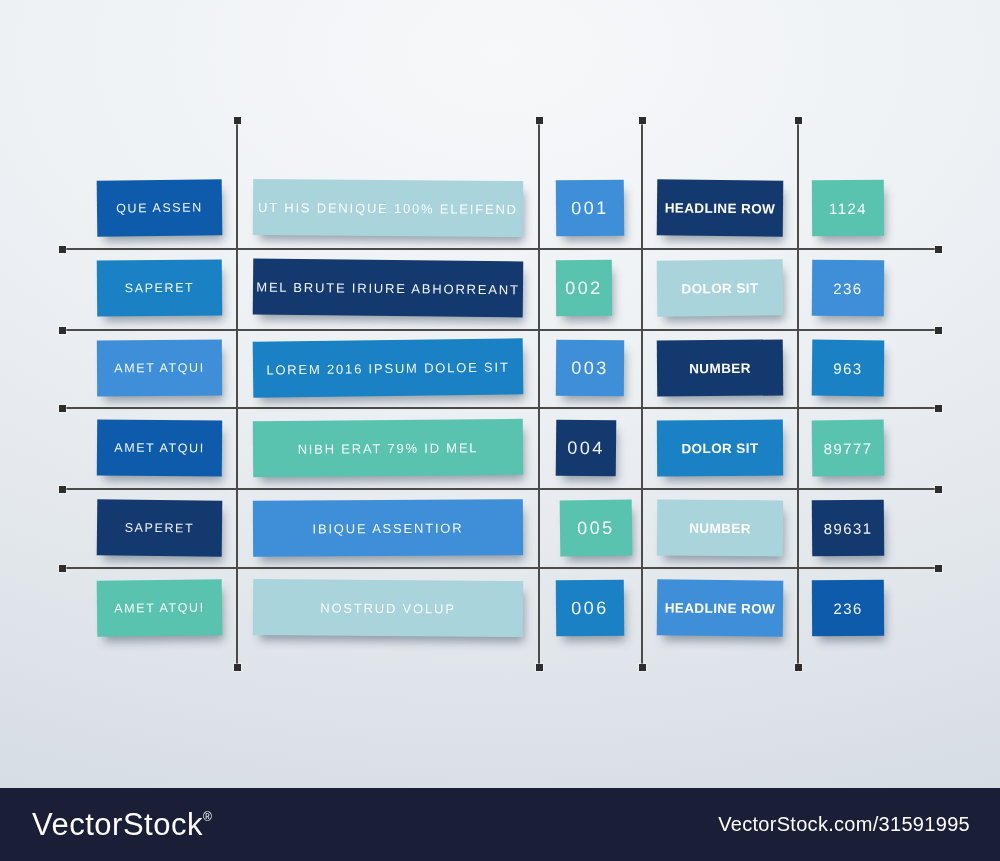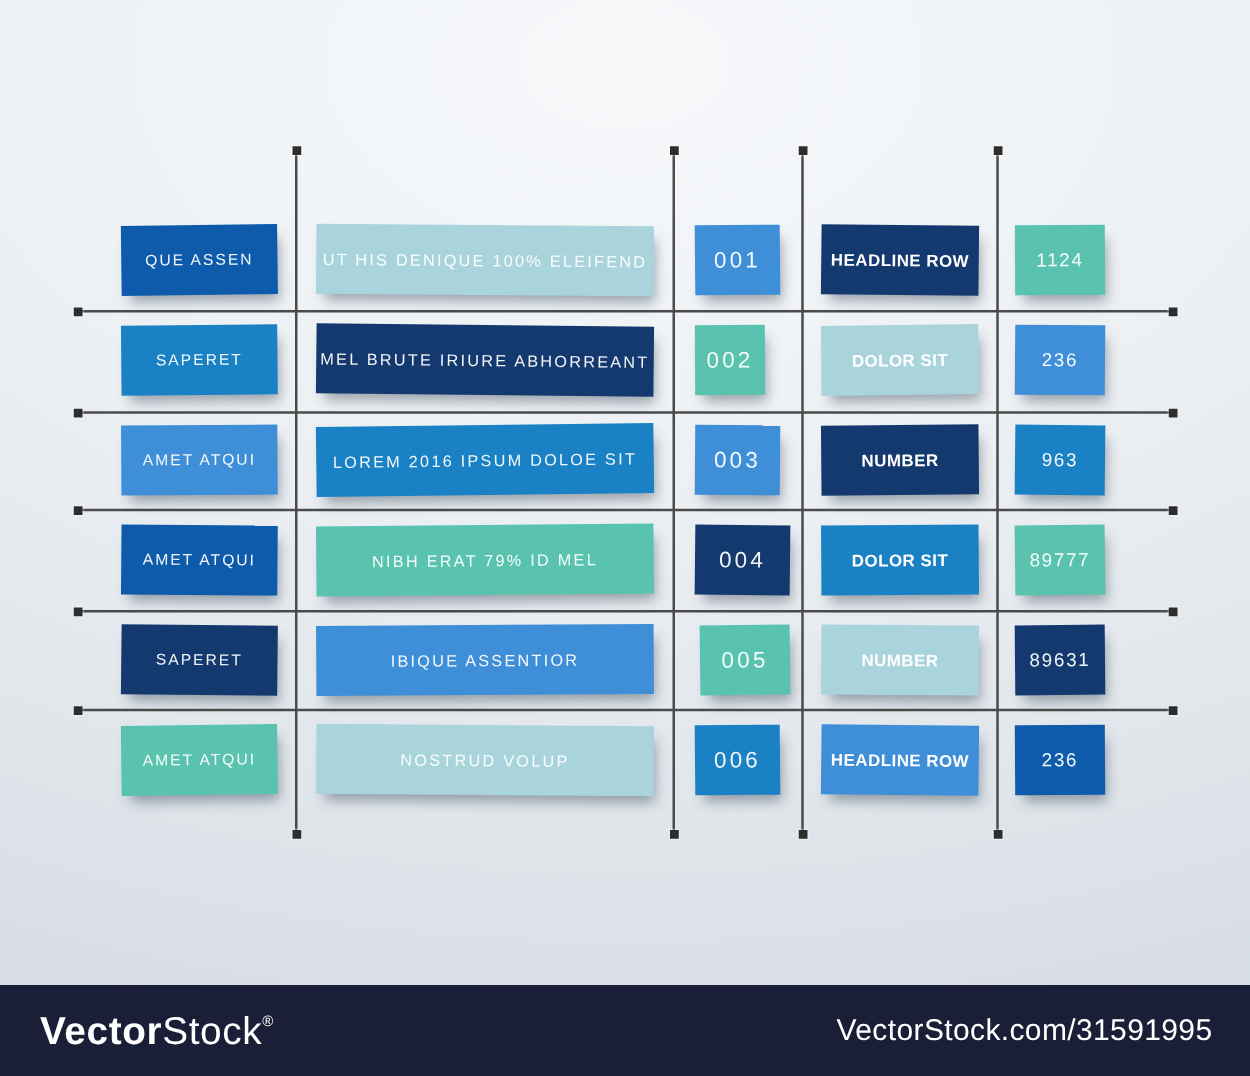--- a/index.html
+++ b/index.html
@@ -35,24 +35,24 @@
   .t3{font-size:13.5px;font-weight:700;letter-spacing:0.4px;color:#ffffff;}
   .t4{font-size:15px;font-weight:300;letter-spacing:1.4px;}
   
   .footer{
     position:absolute;left:0;bottom:0;width:1000px;height:73px;
     background:var(--footer_bg);z-index:5;
     display:flex;align-items:center;justify-content:space-between;
     padding:0 30px 0 32px;box-sizing:border-box;color:#ffffff;
   }
   .logo{font-size:31px;letter-spacing:0.5px;}
-  .logo-light{font-weight:700;text-align:right;}
+  .logo-light{font-weight:400;text-align:right;}
   .logo-bold{font-weight:400;}
   .reg{font-size:12px;vertical-align:14px;font-weight:400;}
-  .attribution{font-size:24px;font-weight:400;letter-spacing:0.3px;}
+  .attribution{font-size:20px;font-weight:400;letter-spacing:0.3px;}
 </style>
 </head>
 <body>
 
 <div class="stage">
   <div id="lines">
       <div class="vline" style="left: 236px; top: 120px; height: 547px;"></div>
       <div class="endpoint" style="left: 234px; top: 117px;"></div>
       <div class="endpoint" style="left: 234px; top: 664px;"></div>
       <div class="vline" style="left: 538px; top: 120px; height: 547px;"></div>
@@ -91,21 +91,21 @@
       <div class="block c-teal t2" style="left: 556px; width: 56px; top: 260px; transform: rotate(-0.35deg);">002</div>
       <div class="block c-pale t3" style="left: 657px; width: 126px; top: 260px; transform: rotate(-0.7deg);">DOLOR SIT</div>
       <div class="block c-blue_light t4" style="left: 812px; width: 72px; top: 260px; transform: rotate(0.45deg);">236</div>
       <div class="block c-blue_light t0" style="left: 97px; width: 125px; top: 340px; transform: rotate(-0.35deg);">AMET ATQUI</div>
       <div class="block c-blue_mid t1" style="left: 253px; width: 270px; top: 340px; transform: rotate(-0.7deg);">LOREM 2016 IPSUM DOLOE SIT</div>
       <div class="block c-blue_light t2" style="left: 556px; width: 68px; top: 340px; transform: rotate(0.45deg);">003</div>
       <div class="block c-navy t3" style="left: 657px; width: 126px; top: 340px; transform: rotate(-0.5deg);">NUMBER</div>
       <div class="block c-blue_mid t4" style="left: 812px; width: 72px; top: 340px; transform: rotate(0.6deg);">963</div>
       <div class="block c-blue_dark t0" style="left: 97px; width: 125px; top: 420px; transform: rotate(0.45deg);">AMET ATQUI</div>
       <div class="block c-teal t1" style="left: 253px; width: 270px; top: 420px; transform: rotate(-0.5deg);">NIBH ERAT 79% ID MEL</div>
-      <div class="block c-navy t2" style="left: 556px; width: 76px; top: 420px; transform: rotate(0.6deg);">004</div>
+      <div class="block c-navy t2" style="left: 556px; width: 60px; top: 420px; transform: rotate(0.6deg);">004</div>
       <div class="block c-blue_mid t3" style="left: 657px; width: 126px; top: 420px; transform: rotate(-0.35deg);">DOLOR SIT</div>
       <div class="block c-teal t4" style="left: 812px; width: 72px; top: 420px; transform: rotate(-0.7deg);">89777</div>
       <div class="block c-navy t0" style="left: 97px; width: 125px; top: 500px; transform: rotate(0.6deg);">SAPERET</div>
       <div class="block c-blue_light t1" style="left: 253px; width: 270px; top: 500px; transform: rotate(-0.35deg);">IBIQUE ASSENTIOR</div>
       <div class="block c-teal t2" style="left: 560px; width: 72px; top: 500px; transform: rotate(-0.7deg);">005</div>
       <div class="block c-pale t3" style="left: 657px; width: 126px; top: 500px; transform: rotate(0.45deg);">NUMBER</div>
       <div class="block c-navy t4" style="left: 812px; width: 72px; top: 500px; transform: rotate(-0.5deg);">89631</div>
       <div class="block c-teal t0" style="left: 97px; width: 125px; top: 580px; transform: rotate(-0.7deg);">AMET ATQUI</div>
       <div class="block c-pale t1" style="left: 253px; width: 270px; top: 580px; transform: rotate(0.45deg);">NOSTRUD VOLUP</div>
       <div class="block c-blue_mid t2" style="left: 556px; width: 68px; top: 580px; transform: rotate(-0.5deg);">006</div>

